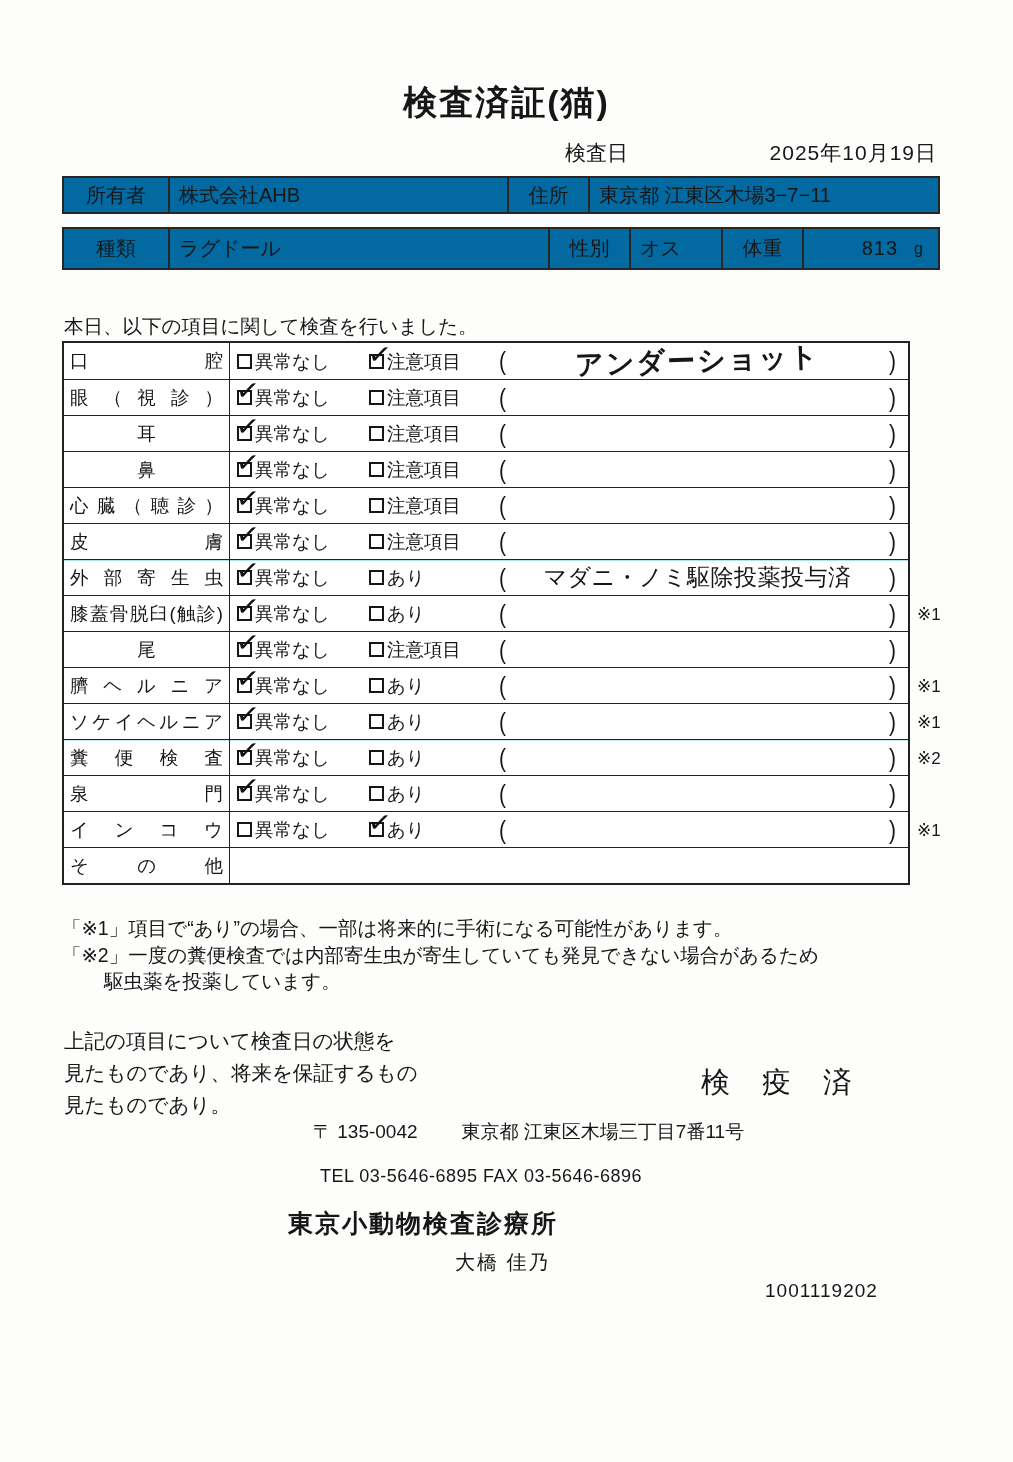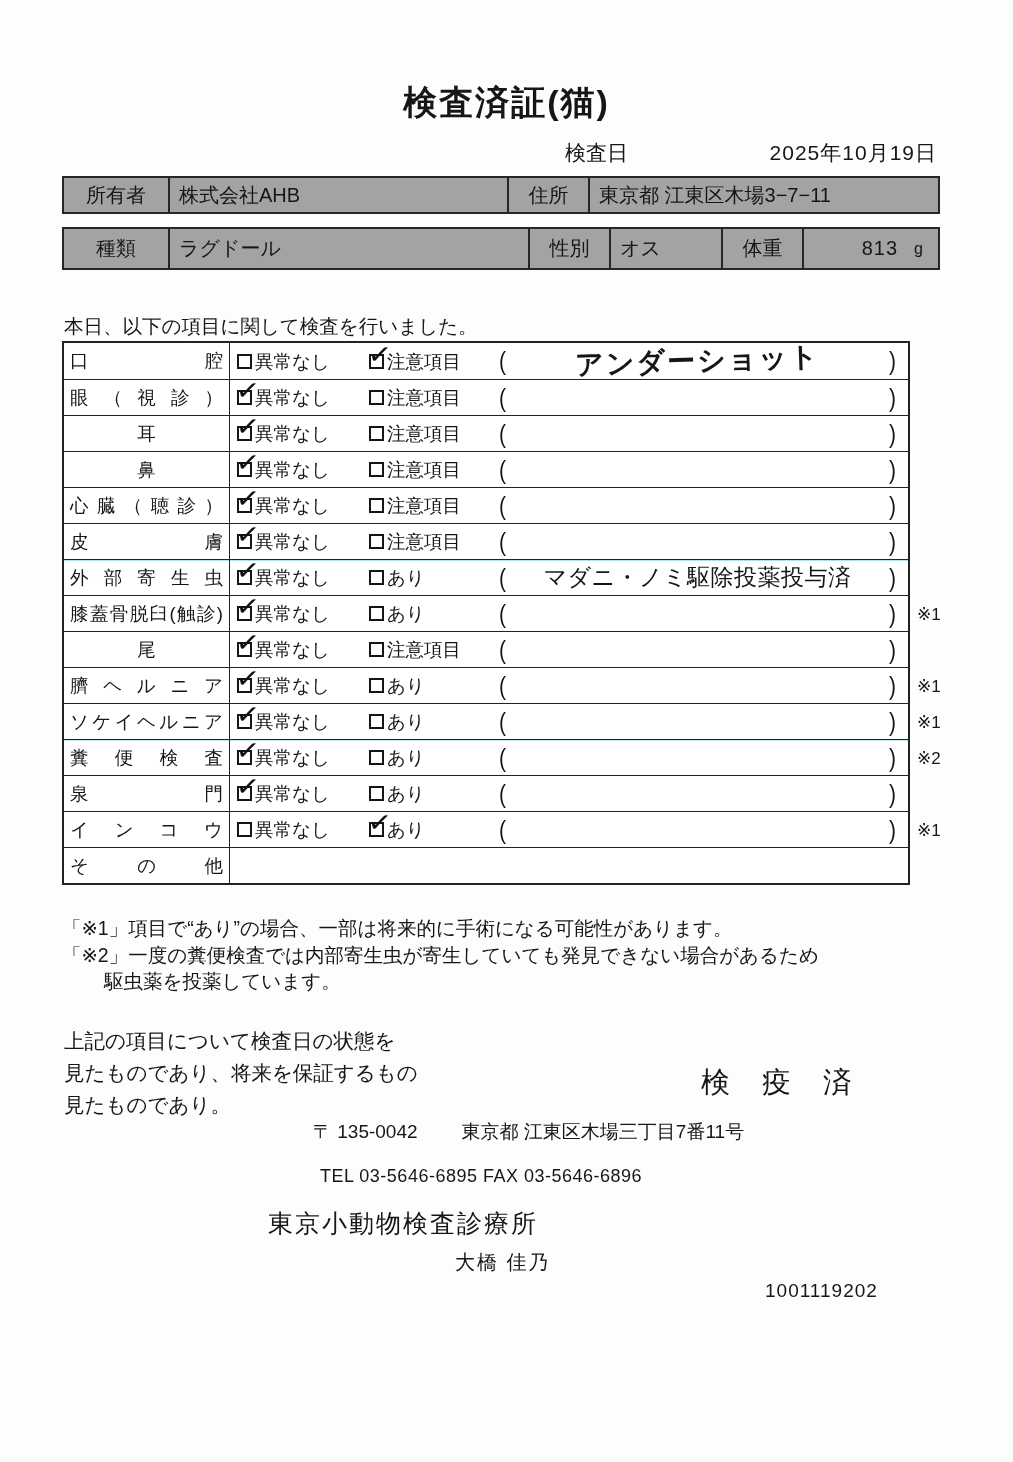--- a/index.html
+++ b/index.html
@@ -5,33 +5,33 @@
   html,body{margin:0;padding:0;background:#ffffff;}
   .page{position:relative;width:1013px;height:1462px;background:#fdfdfc;
         font-family:"Liberation Sans","DejaVu Sans",sans-serif;color:#161616;overflow:hidden;}
 
   .title{position:absolute;top:80px;left:0;width:100%;margin:0;text-align:center;
          font-size:34px;font-weight:600;letter-spacing:2px;}
 
   .date-label{position:absolute;top:139px;left:565px;font-size:21px;}
   .date-value{position:absolute;top:139px;right:76px;font-size:21px;letter-spacing:1px;}
 
-  .tbl{position:absolute;left:62px;width:878px;border:2px solid #262626;box-sizing:border-box;background:#a3a3a3;}
+  .tbl{position:absolute;left:62px;width:878px;border:2px solid #262626;box-sizing:border-box;background:#0369a1;}
   .owner-tbl{top:176px;}
   .pet-tbl{top:227px;}
   .trow{display:flex;height:39px;}
   .trow + .trow{border-top:2px solid #262626;}
   .owner-tbl .trow{height:34px;}
   .cell{display:flex;align-items:center;box-sizing:border-box;border-left:2px solid #262626;
         font-size:20px;padding:3px 9px;white-space:nowrap;overflow:visible;}
   .cell:first-child{border-left:none;}
   .cell.lbl{justify-content:center;padding:0 4px;}
   .w-lbl{width:104px;flex:none;}
   .w-sm{width:81px;flex:none;}
-  .w-sex{width:112px;flex:none;}
+  .w-sex{width:92px;flex:none;}
   .w-wval{width:136px;flex:none;justify-content:flex-end;}
   .grow{flex:1;}
   .unit{font-size:16px;margin-left:16px;padding-right:6px;}
   .digits{letter-spacing:1px;}
 
   .intro{position:absolute;top:313px;left:64px;margin:0;font-size:19.5px;}
 
   .cktbl{position:absolute;top:341px;left:62px;width:848px;border:2.5px solid #222;box-sizing:border-box;background:#fff;}
   .ck-row{position:relative;display:flex;height:36px;box-sizing:border-box;}
   .ck-row + .ck-row{border-top:1.8px solid #222;}
@@ -64,21 +64,21 @@
   .notes p{margin:0;white-space:nowrap;}
   .notes .indent{padding-left:42px;}
 
   .disclaimer{position:absolute;top:1025px;left:64px;font-size:20.5px;line-height:32px;font-weight:500;}
   .disclaimer p{margin:0;white-space:nowrap;}
 
   .stamp{position:absolute;top:1063px;left:701px;font-size:29px;letter-spacing:12px;font-weight:500;white-space:nowrap;}
 
   .addr-line{position:absolute;top:1119px;left:313px;font-size:19px;display:flex;gap:44px;white-space:nowrap;}
   .tel-line{position:absolute;top:1166px;left:320px;font-size:18px;letter-spacing:.5px;white-space:nowrap;}
-  .clinic-name{position:absolute;top:1207px;left:268px;font-size:25px;letter-spacing:2px;white-space:nowrap;}
+  .clinic-name{position:absolute;top:1207px;left:288px;font-size:25px;letter-spacing:2px;white-space:nowrap;font-weight:bold;}
   .vet-name{position:absolute;top:1249px;left:455px;font-size:20px;letter-spacing:2px;white-space:nowrap;}
   .doc-code{position:absolute;top:1280px;left:765px;font-size:19px;letter-spacing:1px;}
 </style>
 </head>
 <body>
 
 <div class="page">
 
   <h1 class="title">検査済証(猫)</h1>
 

